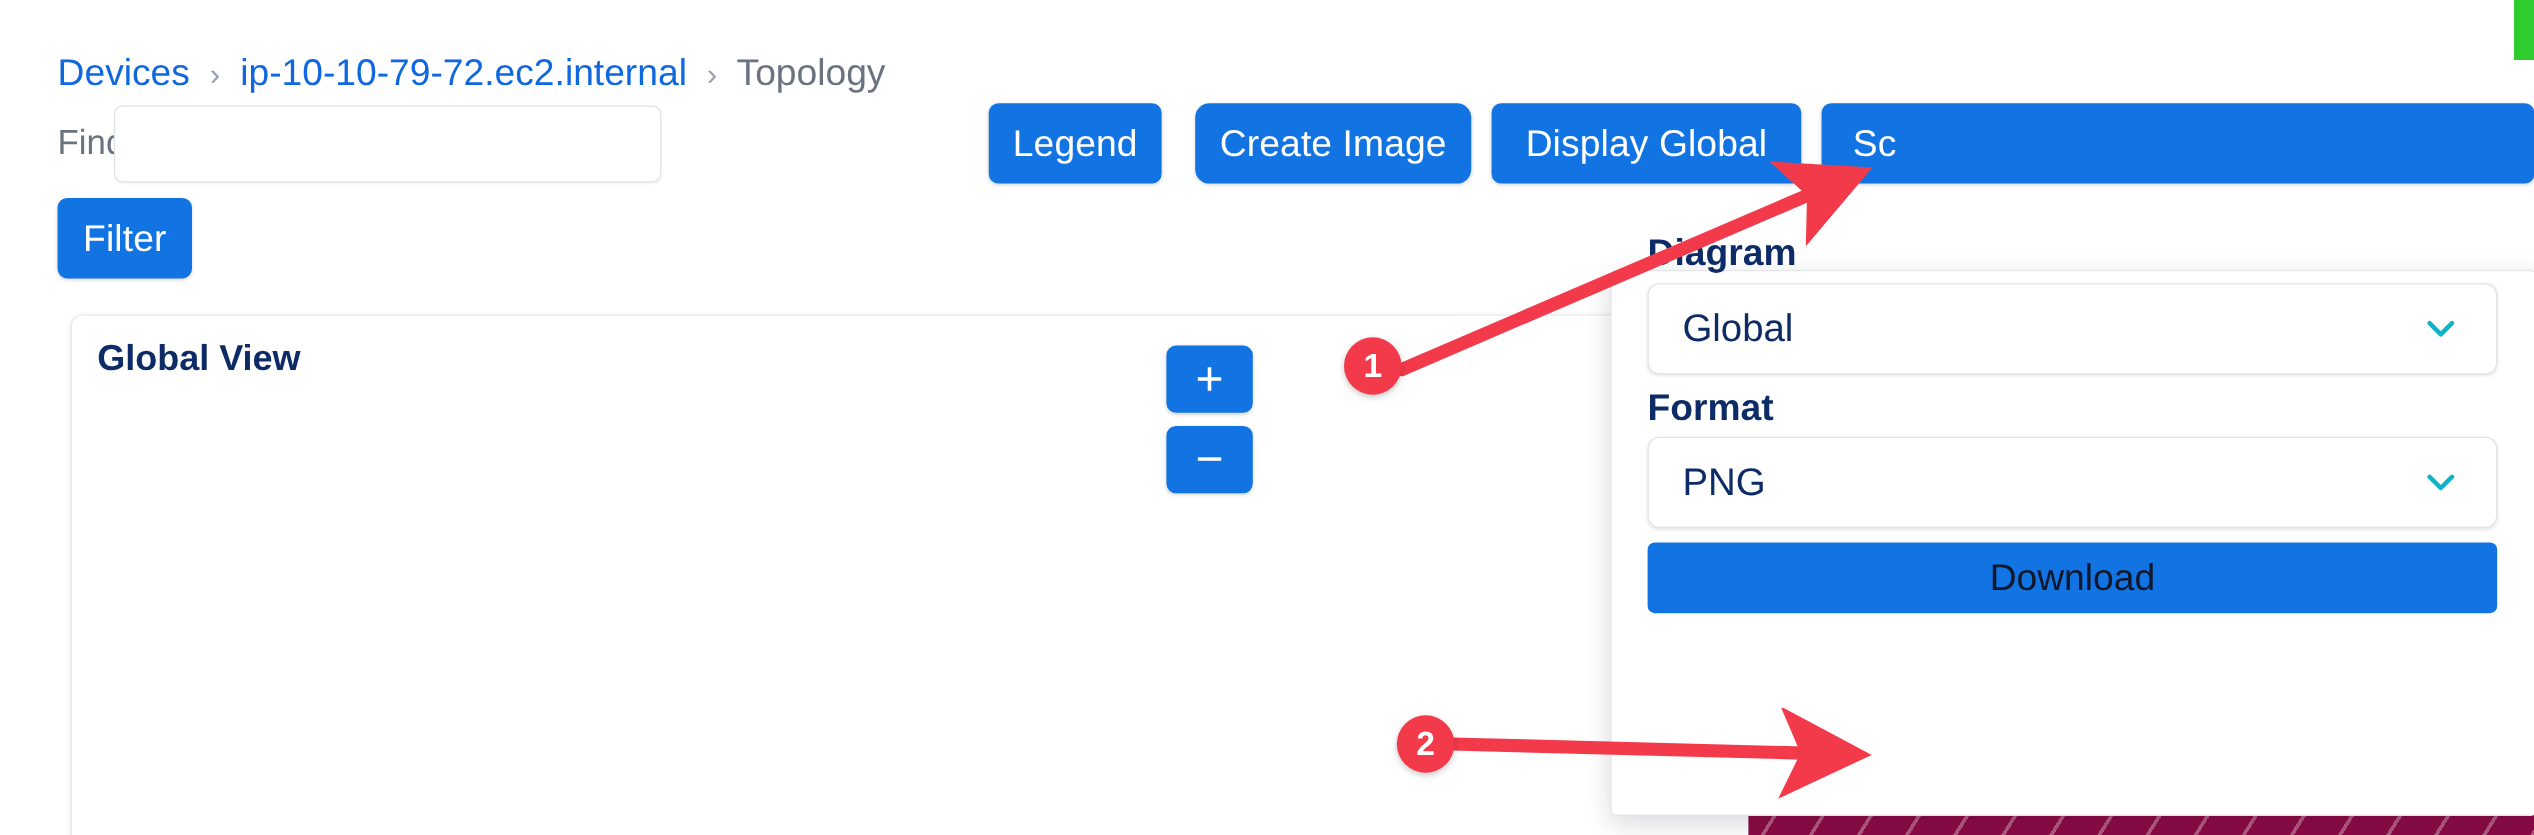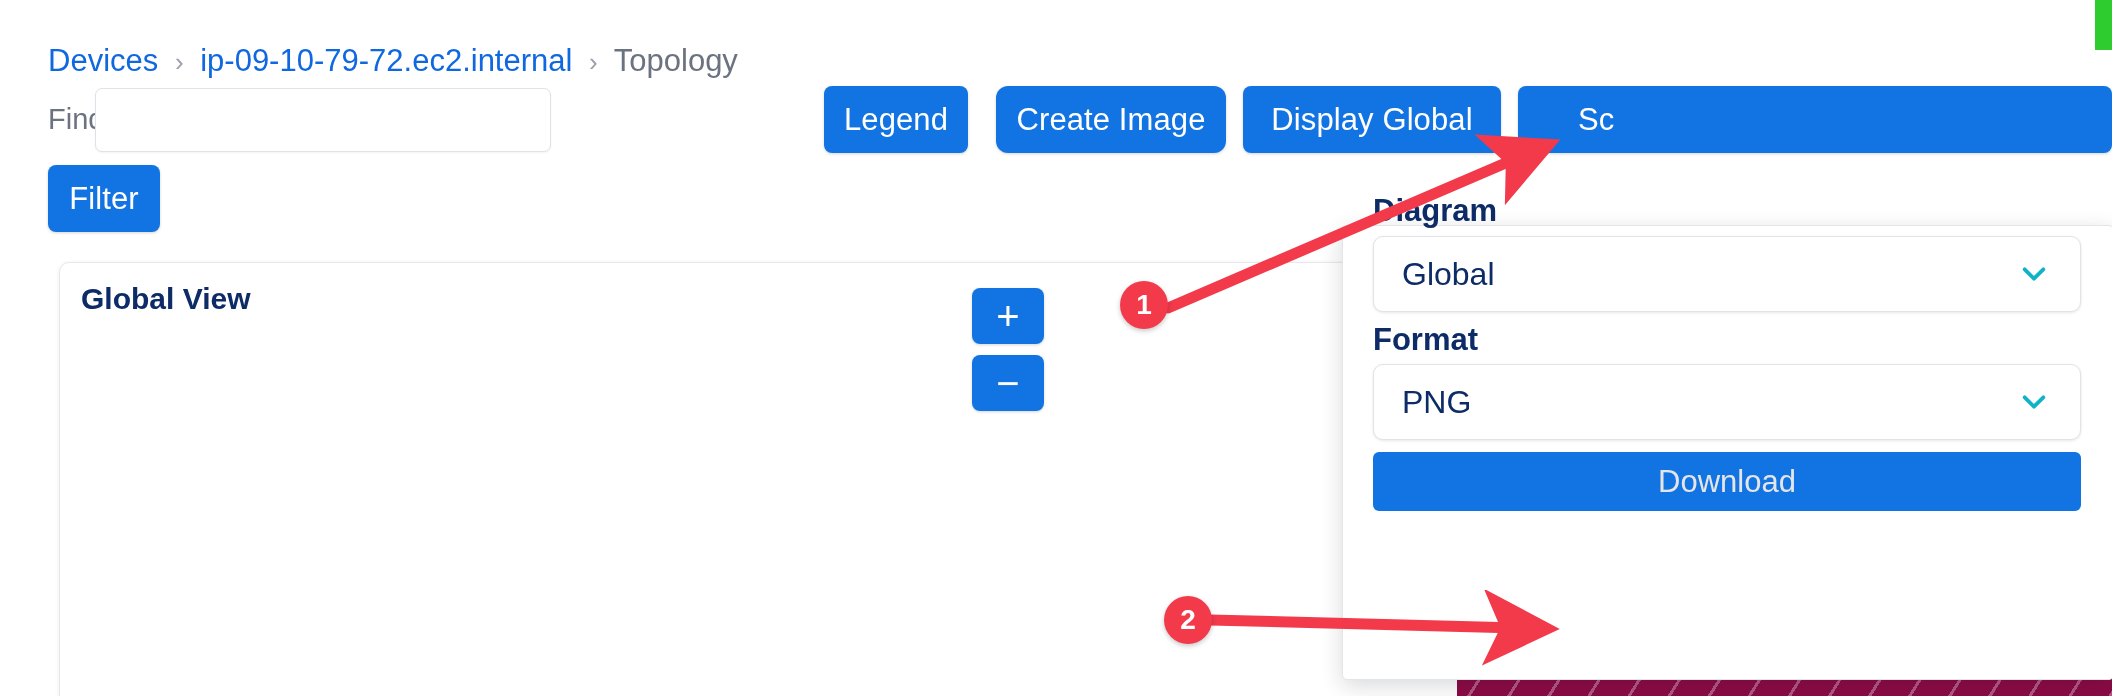--- a/index.html
+++ b/index.html
@@ -93,21 +93,21 @@
     display: flex;
     align-items: center;
     justify-content: center;
     white-space: nowrap;
     padding: 0 28px;
   }
   .btn-impact    { left: 607px;  top: 86px;  width: 200px; }
   .btn-legend    { left: 824px;  top: 86px;  width: 144px; }
   .btn-create    { left: 996px;  top: 86px;  width: 230px; border-radius: 12px; }
   .btn-display   { left: 1243px; top: 86px;  width: 258px; }
-  .btn-more      { left: 1518px; top: 86px;  width: 594px; justify-content:flex-start; padding-left: 60px;}
+  .btn-more      { left: 1518px; top: 86px;  width: 594px; justify-content:flex-start; padding-left: 26px;}
 
   .btn-filter {
     left: 48px;
     top: 165px;
     width: 112px;
     height: 67px;
     font-size: 31px;
   }
 
   
@@ -223,21 +223,21 @@
     display: block;
   }
 
   .btn-download {
     position: absolute;
     left: 1373px;
     top: 452px;
     width: 708px;
     height: 59px;
     background: #1274e3;
-    color: #e5e5e5;
+    color: #0f172a;
     border: none;
     border-radius: 6px;
     font-size: 31px;
     font-family: "Liberation Sans", sans-serif;
     display: flex;
     align-items: center;
     justify-content: center;
     cursor: pointer;
   }
 
@@ -269,21 +269,21 @@
 </head>
 <body>
 
 <div id="screen">
 
   <div class="green-strip"></div>
 
   <div class="breadcrumb">
     <span class="crumb-link">Devices</span>
     <span class="crumb-sep">›</span>
-    <span class="crumb-link">ip-09-10-79-72.ec2.internal</span>
+    <span class="crumb-link">ip-10-10-79-72.ec2.internal</span>
     <span class="crumb-sep">›</span>
     <span class="crumb-current">Topology</span>
   </div>
 
   <div class="find-label">Find</div>
   <input class="find-input" type="text" placeholder="" style="">
 
   <button class="btn btn-legend">Legend</button>
   <button class="btn btn-create">Create Image</button>
   <button class="btn btn-display">Display Global</button>

